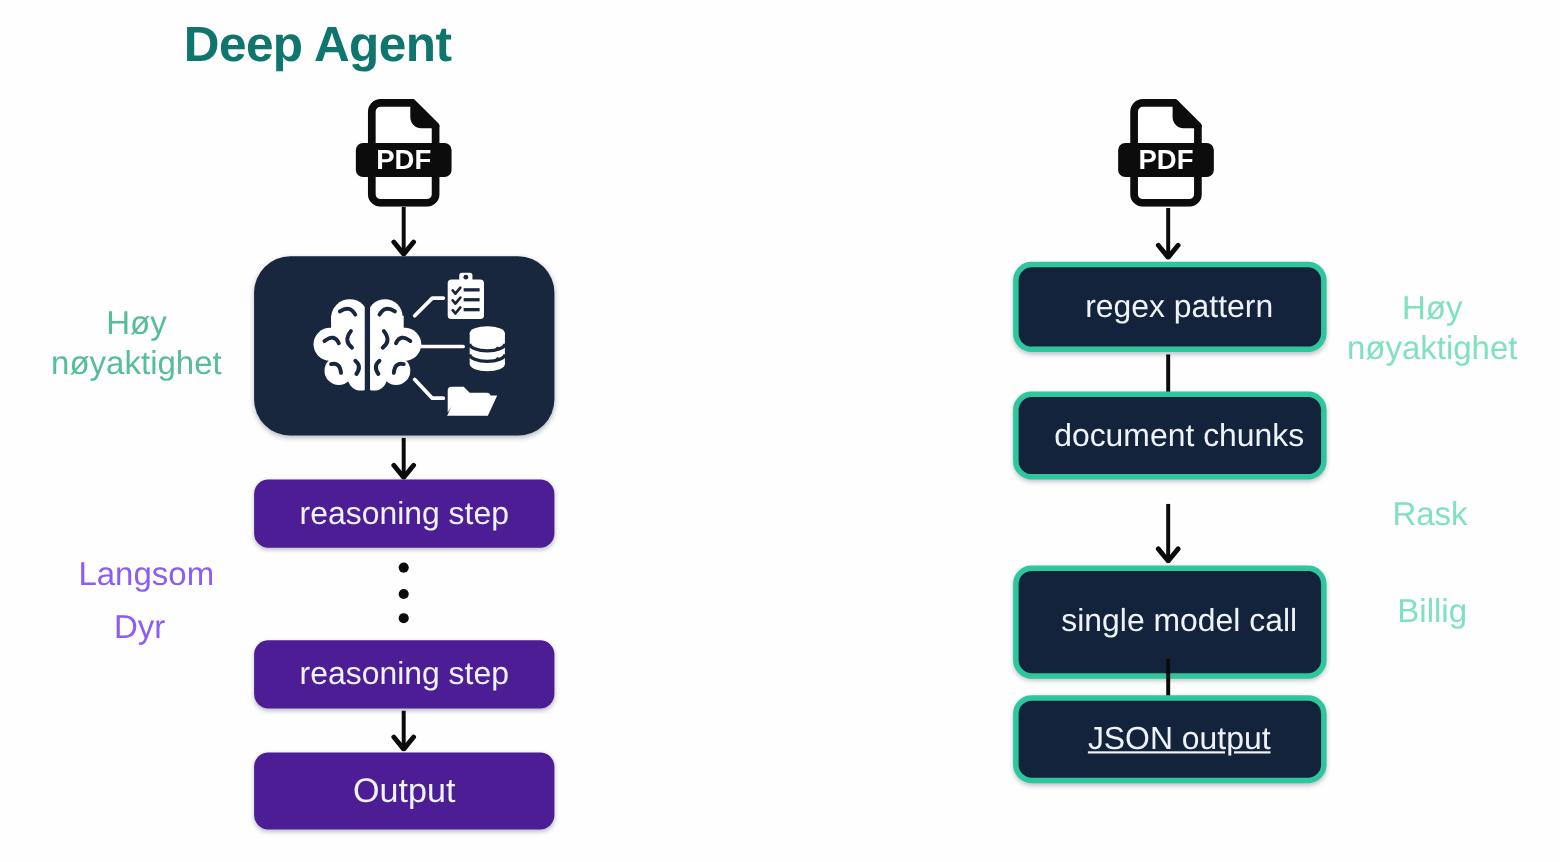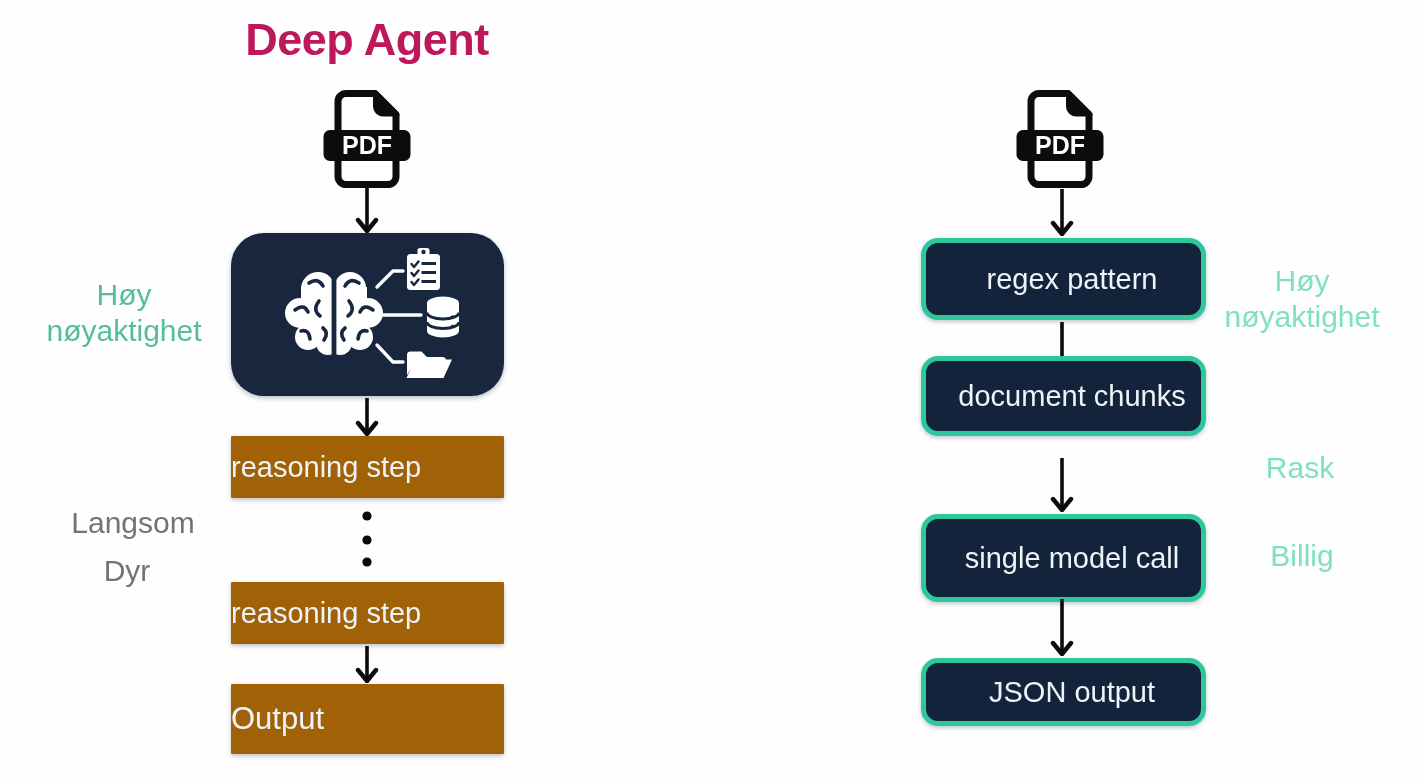--- a/index.html
+++ b/index.html
@@ -1,58 +1,58 @@
 <!DOCTYPE html>
 <html><head>
 <meta charset="utf-8">
 <style>
   * { margin:0; padding:0; box-sizing:border-box; }
   html,body { background:#fdfdfd; }
   body { font-family:"Liberation Sans","DejaVu Sans",sans-serif; }
   .canvas { position:relative; width:1418px; height:784px; background:#fefefe; overflow:hidden; }
 
-  .title { position:absolute; font-size:45px; font-weight:bold; color:#be185d;
-           text-align:center; letter-spacing:-0.5px; }
+  .title { position:absolute; font-size:45px; font-weight:bold; color:#0f766e;
+           letter-spacing:-0.5px; }
   .title-left  { left:167px; top:14px; width:400px; }
   .title-right { left:810px; top:14px; width:500px; }
 
   .pdf-icon { position:absolute; width:90px; height:98px; }
   .pdf-left  { left:322px; top:90px; }
   .pdf-right { left:1015px; top:90px; }
 
   .arrow { position:absolute; }
 
-  .navy-box { position:absolute; background:#a16207; color:#eef3f8;
-              display:flex; align-items:center; 
-              font-size:29px; border-radius:1px;
+  .navy-box { position:absolute; background:#4c1d95; color:#eef3f8;
+              display:flex; align-items:center; justify-content:center;
+              font-size:29px; border-radius:13px;
               box-shadow:0 2px 4px rgba(20,35,60,0.28); }
 
   .agent-box { position:absolute; left:231px; top:233px; width:273px; height:163px;
                background:#18263e; border-radius:33px;
                box-shadow:0 2px 5px rgba(20,35,60,0.3); }
   .agent-box svg { position:absolute; left:0; top:0; }
 
   .step-box-1 { left:231px; top:436px; width:273px; height:62px; }
   .step-box-2 { left:231px; top:582px; width:273px; height:62px; }
   .output-box { left:231px; top:684px; width:273px; height:70px; font-size:31px; }
 
   .green-box { position:absolute; left:921px; width:285px;
                background:#13233c; color:#eef3f8;
                border:5px solid #2ec79b; border-radius:17px;
                display:flex; align-items:center; justify-content:center;
                font-size:29px; box-shadow:0 2px 4px rgba(20,35,60,0.25);padding-left:17px; }
   .gb-1 { top:238px; height:82px; }
   .gb-2 { top:356px; height:80px; }
-  .gb-3 { top:514px; height:88px; }
-  .gb-4 { top:658px; height:68px; }
+  .gb-3 { top:514px; height:103px; }
+  .gb-4 { top:632px; height:80px;text-decoration:underline; }
 
   .side-label { position:absolute; text-align:center; font-size:30px; line-height:36px; }
   .green-left  { color:#56be96; }
   .green-right { color:#80e1bd; }
-  .red-label   { color:#737373; }
+  .red-label   { color:#8b5cf6; }
   .lab-acc-left  { left:24px;  top:277px; width:200px; }
   .lab-slow      { left:33px;  top:505px; width:200px; }
   .lab-dyr       { left:27px;  top:553px; width:200px; }
   .lab-acc-right { left:1202px; top:263px; width:200px; }
   .lab-rask      { left:1200px; top:450px; width:200px; }
   .lab-billig    { left:1202px; top:538px; width:200px; }
 
   .dots { position:absolute; left:361px; top:510px; }
 </style>
 </head>

